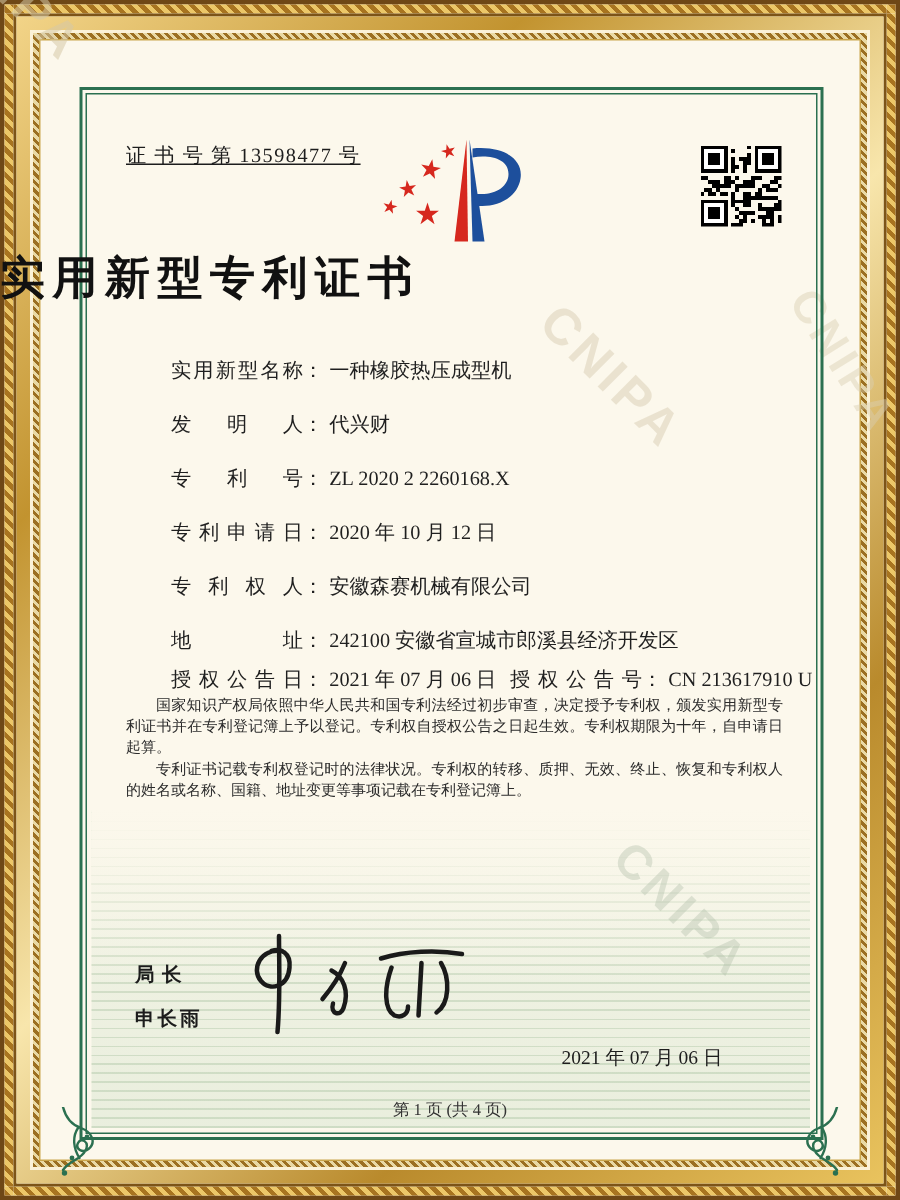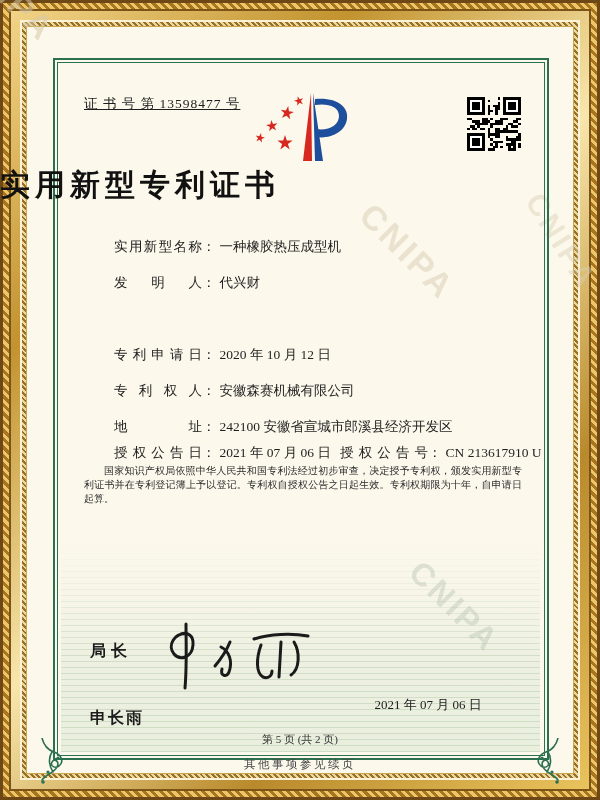--- a/index.html
+++ b/index.html
@@ -53,23 +53,23 @@
   .title{left:0;top:165px;width:600px;text-align:left;font-size:30px;font-weight:bold;
          letter-spacing:5px;color:#111;}
   .row{left:88px;font-size:13.5px;white-space:nowrap;color:#1f1f1f;margin-left:26px;}
   .flabel{display:inline-block;width:88px;text-align:justify;text-align-last:justify;}
   .fcolon{margin-right:4px;}
   .pair2{position:absolute;left:226px;top:0;white-space:nowrap;}
   .paras{left:84px;top:464px;width:438px;font-size:10px;line-height:1.42;
          text-align:justify;color:#2b2b2b;}
   .paras p{margin:0;text-indent:2em;}
   .signer{left:90px;font-family:Liberation Mono, monospace;
-          font-weight:600;font-size:16px;color:#1c1c1c;}
+          font-weight:600;font-size:13px;color:#1c1c1c;}
   .signer-title{top:641px;letter-spacing:5px;}
-  .signer-name{top:708px;letter-spacing:2px;text-align:right;}
+  .signer-name{top:670px;letter-spacing:2px;text-align:right;}
   .signature{left:158px;top:620px;}
   .issue-date{left:338px;top:696px;width:180px;text-align:center;font-size:13px;color:#1d1d1d;}
   .page-num{left:60px;top:732px;width:480px;text-align:center;font-size:11px;color:#333;}
   .cont-note{left:60px;top:757px;width:480px;text-align:center;font-size:11.5px;
              letter-spacing:2.5px;color:#4a4a4a;z-index:3;}
 </style>
 </head>
 <body>
 
 <div class="page">
@@ -258,55 +258,58 @@
   </div>
 
   <div class="abs title">实用新型专利证书</div>
 
   <div class="abs row" style="top:238px">
     <span class="flabel">实用新型名称</span><span class="fcolon">：</span><span>一种橡胶热压成型机</span>
   </div>
   <div class="abs row" style="top:274px">
     <span class="flabel">发明人</span><span class="fcolon">：</span><span>代兴财</span>
   </div>
+  <div class="abs row" style="top:310px">
+    <span class="flabel">专利号</span><span class="fcolon">：</span><span>ZL 2020 2 2260168.X</span>
+  </div>
   <div class="abs row" style="top:346px">
     <span class="flabel">专利申请日</span><span class="fcolon">：</span><span>2020 年 10 月 12 日</span>
   </div>
   <div class="abs row" style="top:382px">
     <span class="flabel">专利权人</span><span class="fcolon">：</span><span>安徽森赛机械有限公司</span>
   </div>
   <div class="abs row" style="top:418px">
     <span class="flabel">地址</span><span class="fcolon">：</span><span>242100 安徽省宣城市郎溪县经济开发区</span>
   </div>
 
   <div class="abs row" style="top:444px">
     <span class="flabel">授权公告日</span><span class="fcolon">：</span><span>2021 年 07 月 06 日</span>
     <span class="pair2">
       <span class="flabel">授权公告号</span><span class="fcolon">：</span><span>CN 213617910 U</span>
     </span>
   </div>
 
   <div class="abs paras">
     <p>国家知识产权局依照中华人民共和国专利法经过初步审查，决定授予专利权，颁发实用新型专利证书并在专利登记簿上予以登记。专利权自授权公告之日起生效。专利权期限为十年，自申请日起算。</p>
+    <p>专利证书记载专利权登记时的法律状况。专利权的转移、质押、无效、终止、恢复和专利权人的姓名或名称、国籍、地址变更等事项记载在专利登记簿上。</p>
   </div>
 
   <div class="abs signer signer-title">局长</div>
   <div class="abs signer signer-name">申长雨</div>
 
   <svg class="abs signature" width="165" height="75" viewBox="0 0 165 75">
     <g fill="none" stroke="#1a1a1a" stroke-width="3" stroke-linecap="round" stroke-linejoin="round">
       <path d="M30,14 C16,12 9,26 16,34 C22,41 34,38 35,25 C36,15 29,12 23,14"></path>
       <path d="M28,4 C28,20 29,46 27,68"></path>
       <path d="M72,22 C68,32 62,40 57,46"></path>
       <path d="M63,27 C71,31 75,41 71,52 C69,58 62,56 64,49"></path>
       <path d="M96,19 C112,14 133,13 150,16"></path>
       <path d="M103,25 C98,39 98,53 105,57 C110,59 114,56 114,51"></path>
       <path d="M123,22 L121,57"></path>
       <path d="M136,22 C142,32 142,49 133,55"></path>
     </g>
   </svg>
 
   <div class="abs issue-date">2021 年 07 月 06 日</div>
 
-  <div class="abs page-num">第 5 页 (共 2 页)</div>
-  <div class="abs cont-note">其他事项参见续页</div>
+  <div class="abs page-num">第 1 页 (共 4 页)</div>
 
 </div>
 
 </body></html>

